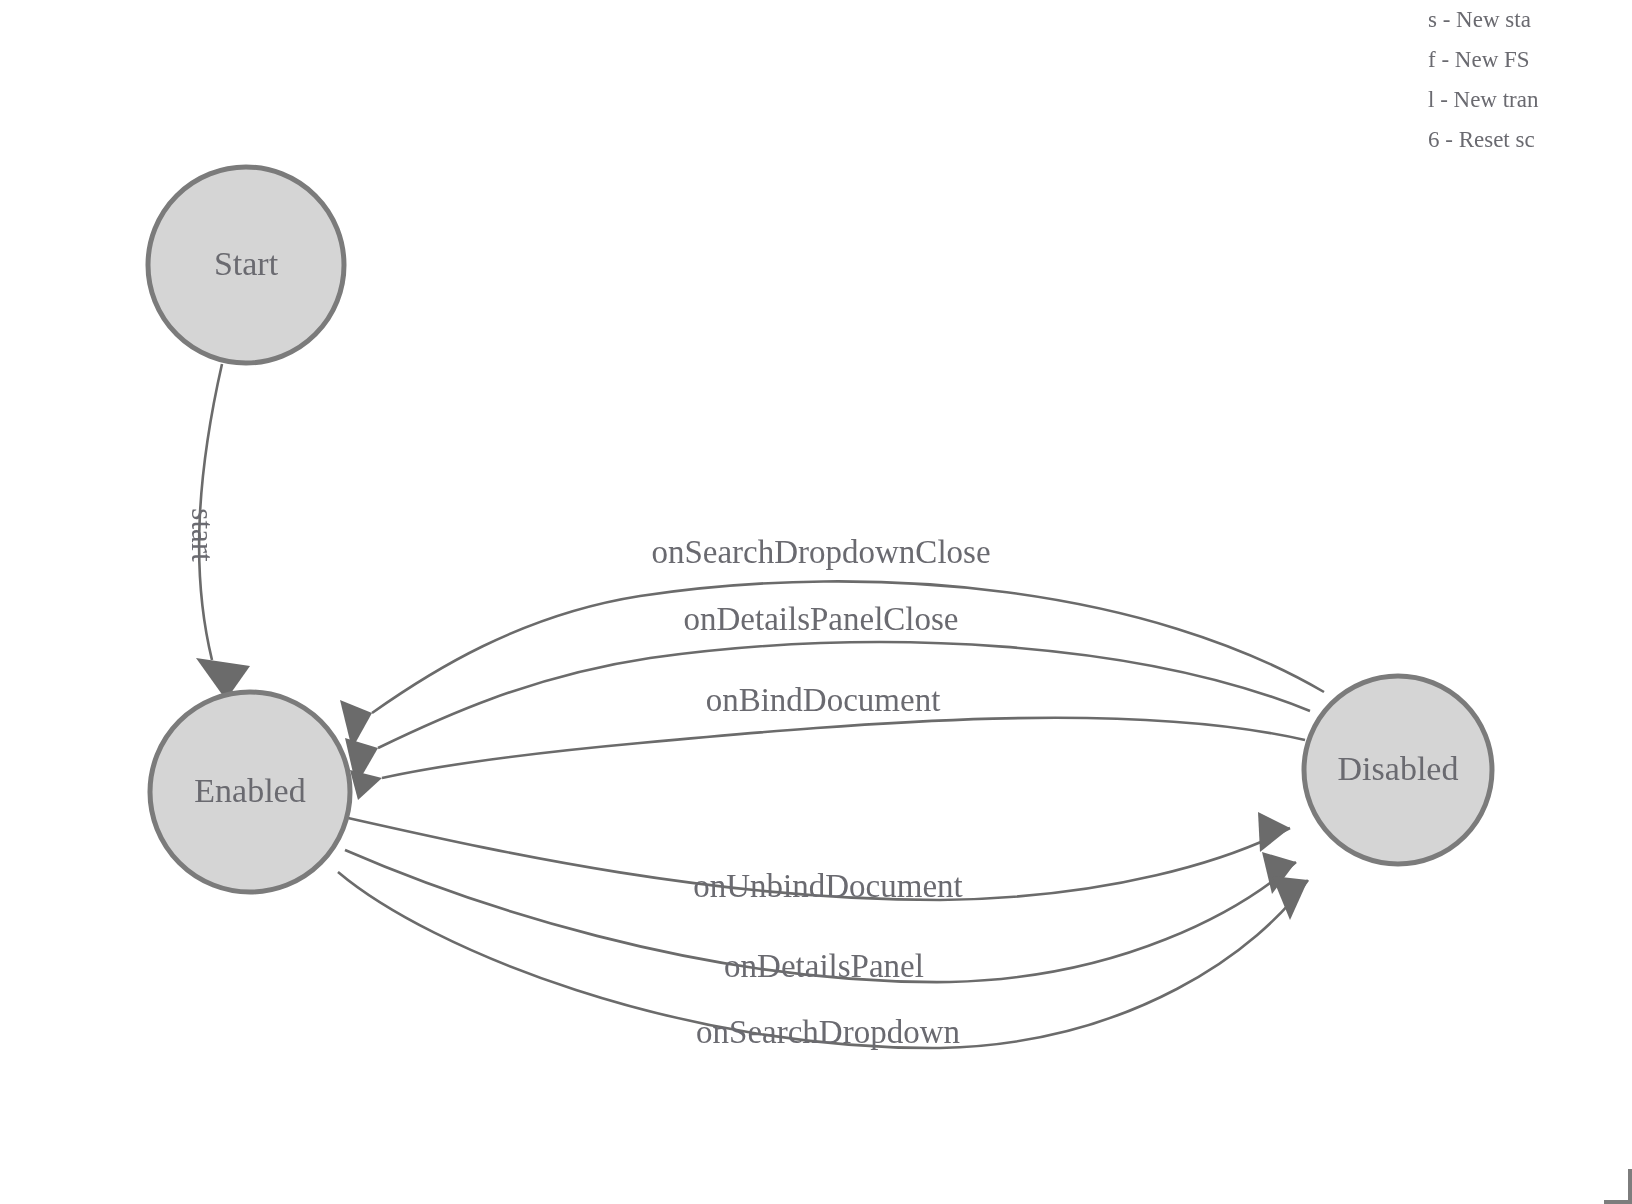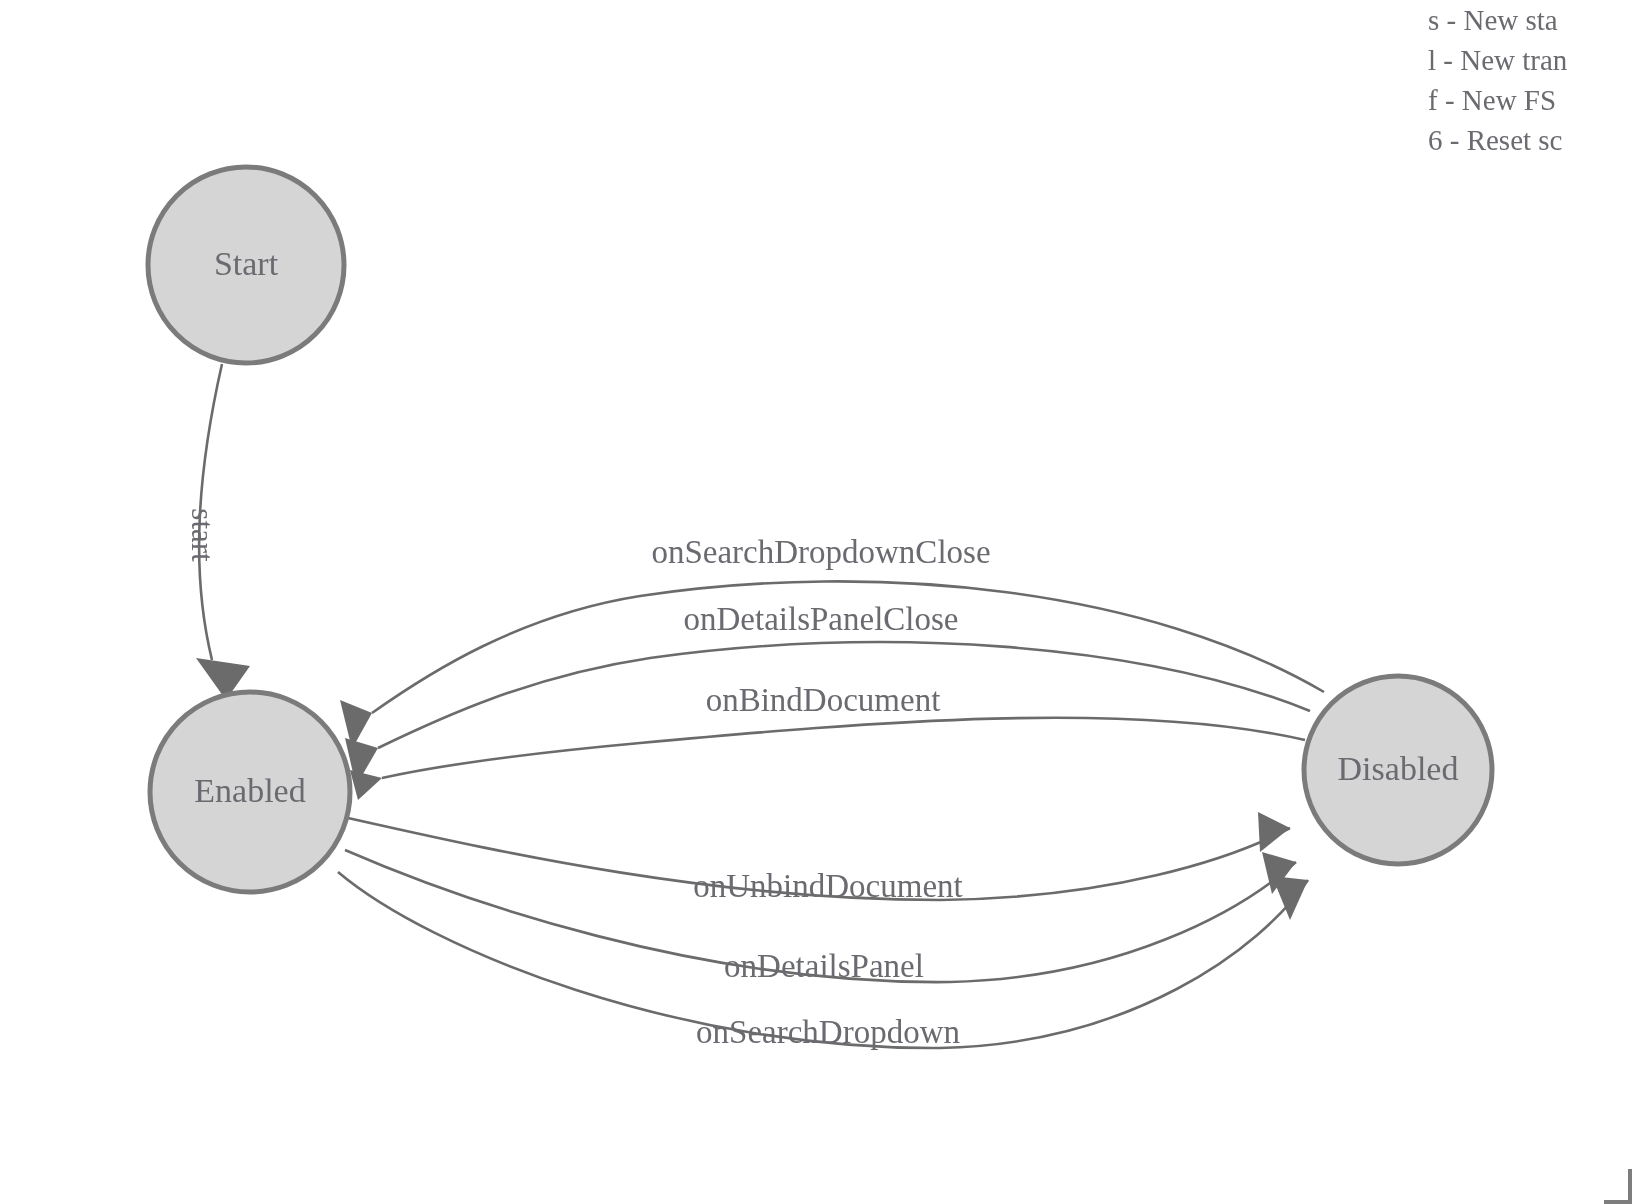--- a/index.html
+++ b/index.html
@@ -33,21 +33,21 @@
   .legend-panel {
     position: absolute;
     top: 0px;
     left: 1428px;
     width: 204px;
     overflow: hidden;
     white-space: nowrap;
   }
   .legend-line {
     font-family: "Liberation Serif", "DejaVu Serif", serif;
-    font-size: 29px;
+    font-size: 23px;
     line-height: 40px;
     color: #6a6a70;
     white-space: nowrap;
   }
   .node-label {
     font-family: "Liberation Serif", "DejaVu Serif", serif;
     fill: #6a6a70;
     font-size: 34px;
     text-anchor: middle;
     dominant-baseline: middle;
@@ -163,22 +163,22 @@
 
     <text class="edge-label" x="824" y="977">onDetailsPanel</text>
 
     <text class="edge-label" x="828" y="1043">onSearchDropdown</text>
 
     <text class="edge-label-rot" x="192" y="535" transform="rotate(90 192 535)">start</text>
   </svg>
 
   <div class="legend-panel">
     <div class="legend-line">s - New sta</div>
+    <div class="legend-line">f - New FS</div>
     <div class="legend-line">l - New tran</div>
-    <div class="legend-line">f - New FS</div>
     <div class="legend-line">6 - Reset sc</div>
   </div>
 
   <div class="resize-corner">
     <div class="bar-v"></div>
     <div class="bar-h"></div>
   </div>
 
 </div>
 

